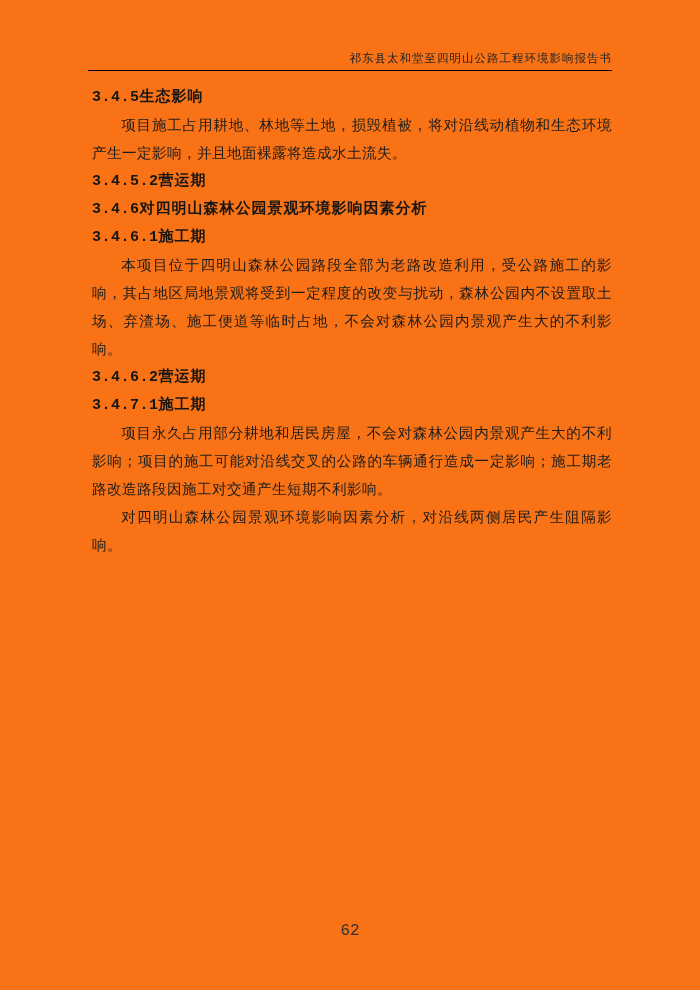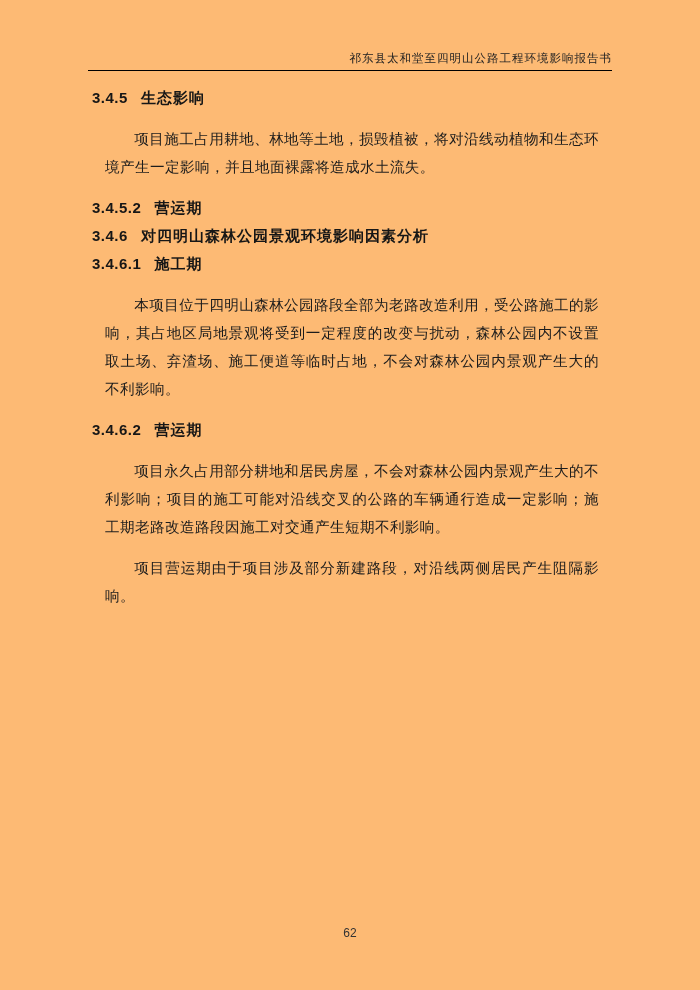--- a/index.html
+++ b/index.html
@@ -4,22 +4,22 @@
 <style>
   html, body {
     margin: 0;
     padding: 0;
     background: #ffffff;
   }
   .page {
     position: relative;
     width: 700px;
     height: 990px;
-    background: #fdba74;
-    font-family: Liberation Sans, sans-serif;
+    background: #f97316;
+    font-family: Liberation Mono, monospace;
     color: #1c1c1c;
     overflow: hidden;
   }
   .running-header {
     position: absolute;
     top: 51px;
     left: 88px;
     right: 88px;
     text-align: right;
     font-size: 11.5px;
@@ -44,40 +44,39 @@
     font-size: 15px;
     line-height: 28px;
     font-weight: 600;
     color: #161616;
     white-space: nowrap;
   }
   .heading .num {
     letter-spacing: 0.5px;
   }
   .heading .title {
-    margin-left: 13px;
     letter-spacing: 1px;
   }
   .para {
-    margin: 13px;
+    margin: 0;
     font-size: 14.6px;
     line-height: 28px;
     text-align: justify;
     text-justify: inter-character;
     text-indent: 2em;
     letter-spacing: 0.4px;
     color: #1c1c1c;
   }
   .footer {
     position: absolute;
     bottom: 50px;
     left: 0;
     width: 100%;
     text-align: center;
-    font-size: 12px;
+    font-size: 16px;
     color: #333;
   }
 </style>
 </head>
 <body>
 
 <div class="page">
 
   <div class="running-header">祁东县太和堂至四明山公路工程环境影响报告书</div>
 
@@ -106,23 +105,26 @@
     </div>
 
     <p class="para">本项目位于四明山森林公园路段全部为老路改造利用，受公路施工的影响，其占地区局地景观将受到一定程度的改变与扰动，森林公园内不设置取土场、弃渣场、施工便道等临时占地，不会对森林公园内景观产生大的不利影响。</p>
 
     <div class="heading">
       <span class="num">3.4.6.2</span><span class="title">营运期</span>
     </div>
 
 
 
+    <div class="heading">
+      <span class="num">3.4.7.1</span><span class="title">施工期</span>
+    </div>
 
     <p class="para">项目永久占用部分耕地和居民房屋，不会对森林公园内景观产生大的不利影响；项目的施工可能对沿线交叉的公路的车辆通行造成一定影响；施工期老路改造路段因施工对交通产生短期不利影响。</p>
 
 
-    <p class="para">项目营运期由于项目涉及部分新建路段，对沿线两侧居民产生阻隔影响。</p>
+    <p class="para">对四明山森林公园景观环境影响因素分析，对沿线两侧居民产生阻隔影响。</p>
 
   </div>
 
   <div class="footer">62</div>
 
 </div>
 
 </body></html>

